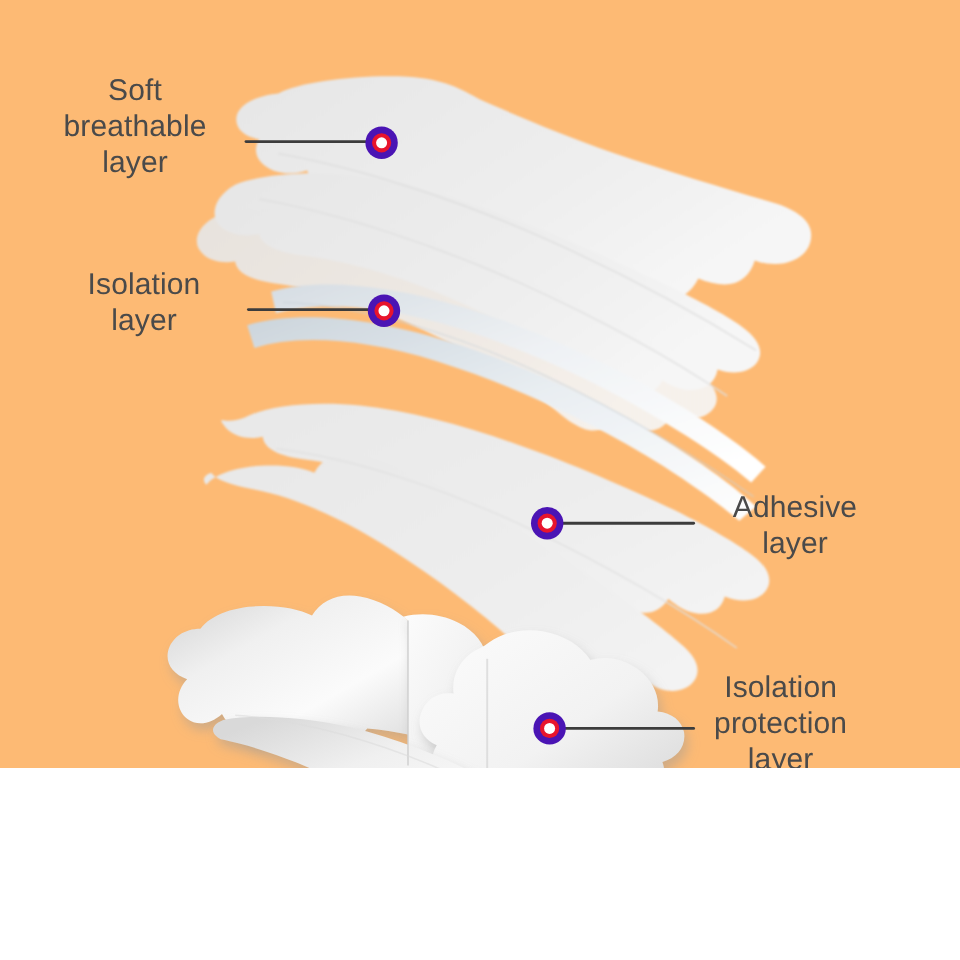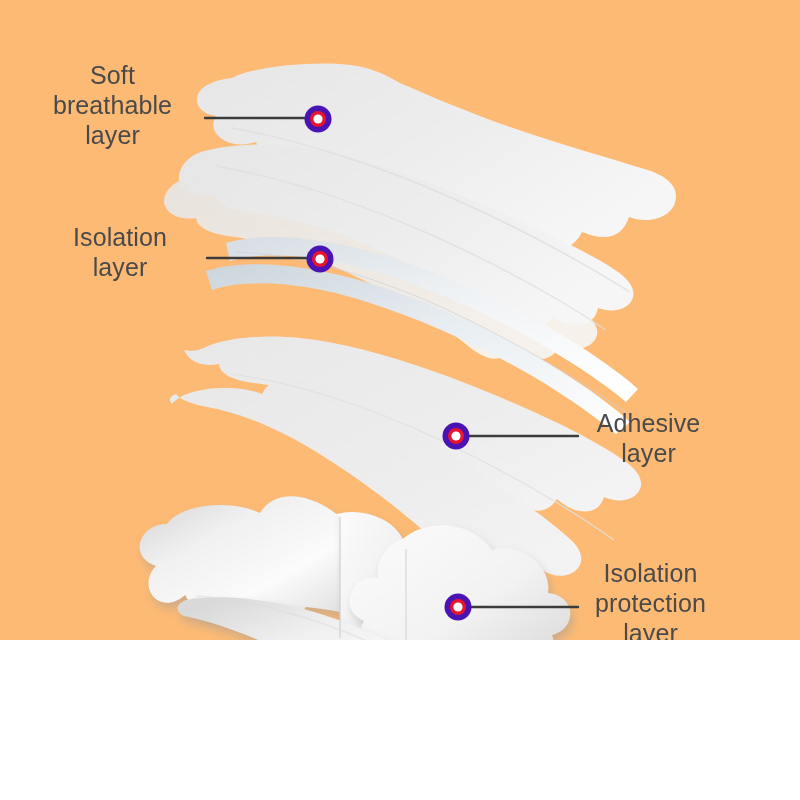--- a/index.html
+++ b/index.html
@@ -30,21 +30,21 @@
     line-height: 30px;
     letter-spacing: 0.1px;
     white-space: pre-line;
   }
   .label-left  { text-align: center; }
   .label-right { text-align: center; }
 
   
   #label-soft      { left: 20px;  top: 60px;  width: 185px; text-align: center; }
   #label-physical  { left: 35px;  top: 222px; width: 170px; text-align: center; }
-  #label-adhesive  { left: 551px; top: 408px; width: 195px; text-align: center; }
+  #label-adhesive  { left: 565px; top: 408px; width: 195px; text-align: center; }
   #label-isolation { left: 548px; top: 558px; width: 205px; text-align: center; }
 </style>
 </head>
 <body>
 
 <div id="stage">
 
   <svg id="artwork" viewBox="0 0 800 800" xmlns="http://www.w3.org/2000/svg">
     <defs>
       <linearGradient id="gradSoft" x1="0" y1="0" x2="1" y2="0.6">

